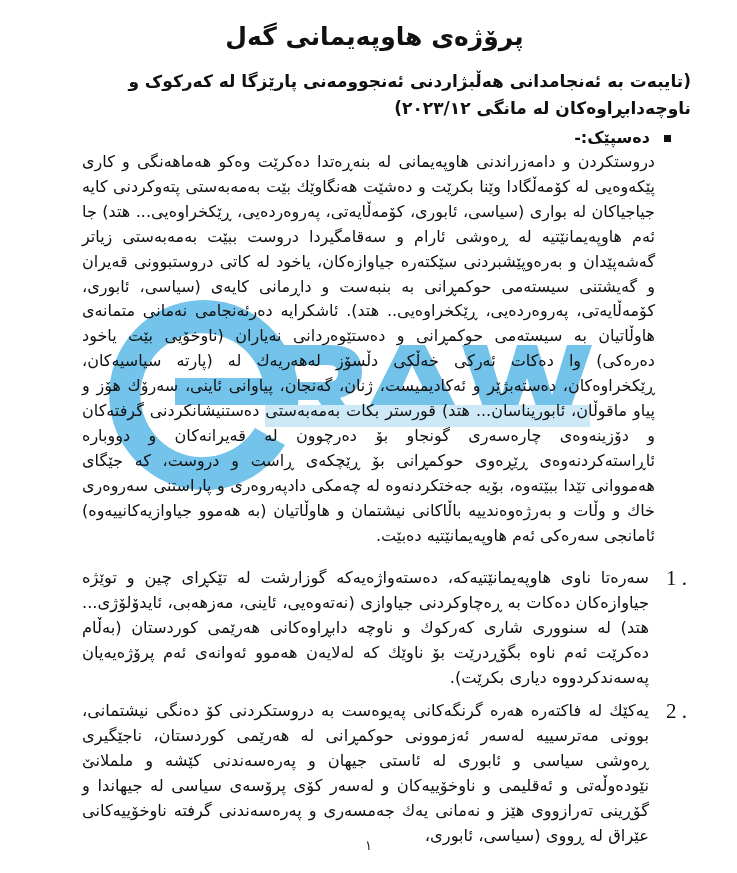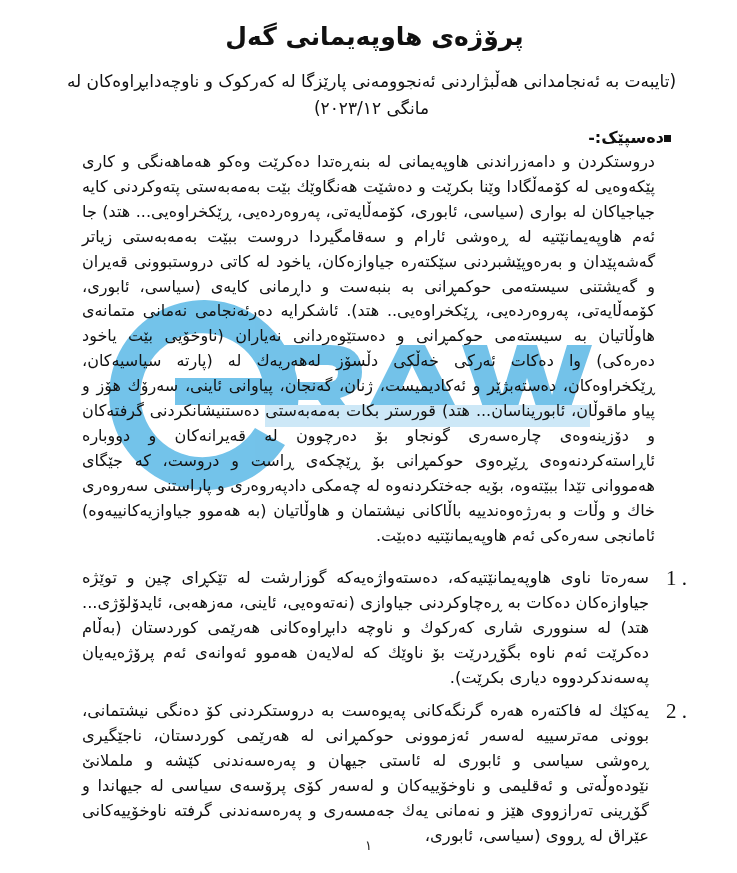--- a/index.html
+++ b/index.html
@@ -9,28 +9,28 @@
   }
   .page { position: absolute; left: 0; top: 0; width: 737px; height: 873px; }
 
   .title {
     position: absolute; left: 12px; right: 0; top: 20px;
     text-align: center; direction: rtl;
     font-weight: bold; font-size: 25px; line-height: 34px; color: #111;
   }
   .subtitle {
     position: absolute; left: 52px; right: 46px; top: 68px;
-    text-align: center; direction: rtl;
-    font-weight: normal; font-size: 17px; line-height: 27px; color: #111;
+    direction: rtl;
+    font-weight: bold; font-size: 17px; line-height: 27px; color: #111;
   }
 
   .heading {
     position: absolute; right: 66px; direction: rtl;
     font-weight: bold; font-size: 16px; line-height: 24px;
-    display: flex; align-items: center; 
+    display: flex; align-items: center; gap: 14px;
   }
   .heading .bullet {
     width: 7px; height: 7px; background: #111; display: inline-block;
   }
   .h1 { top: 126px; }
   .h2 { top: 543px; }
 
   .para {
     position: absolute; left: 82px; right: 82px; top: 150px;
     direction: rtl; text-align: justify; text-align-last: right;

